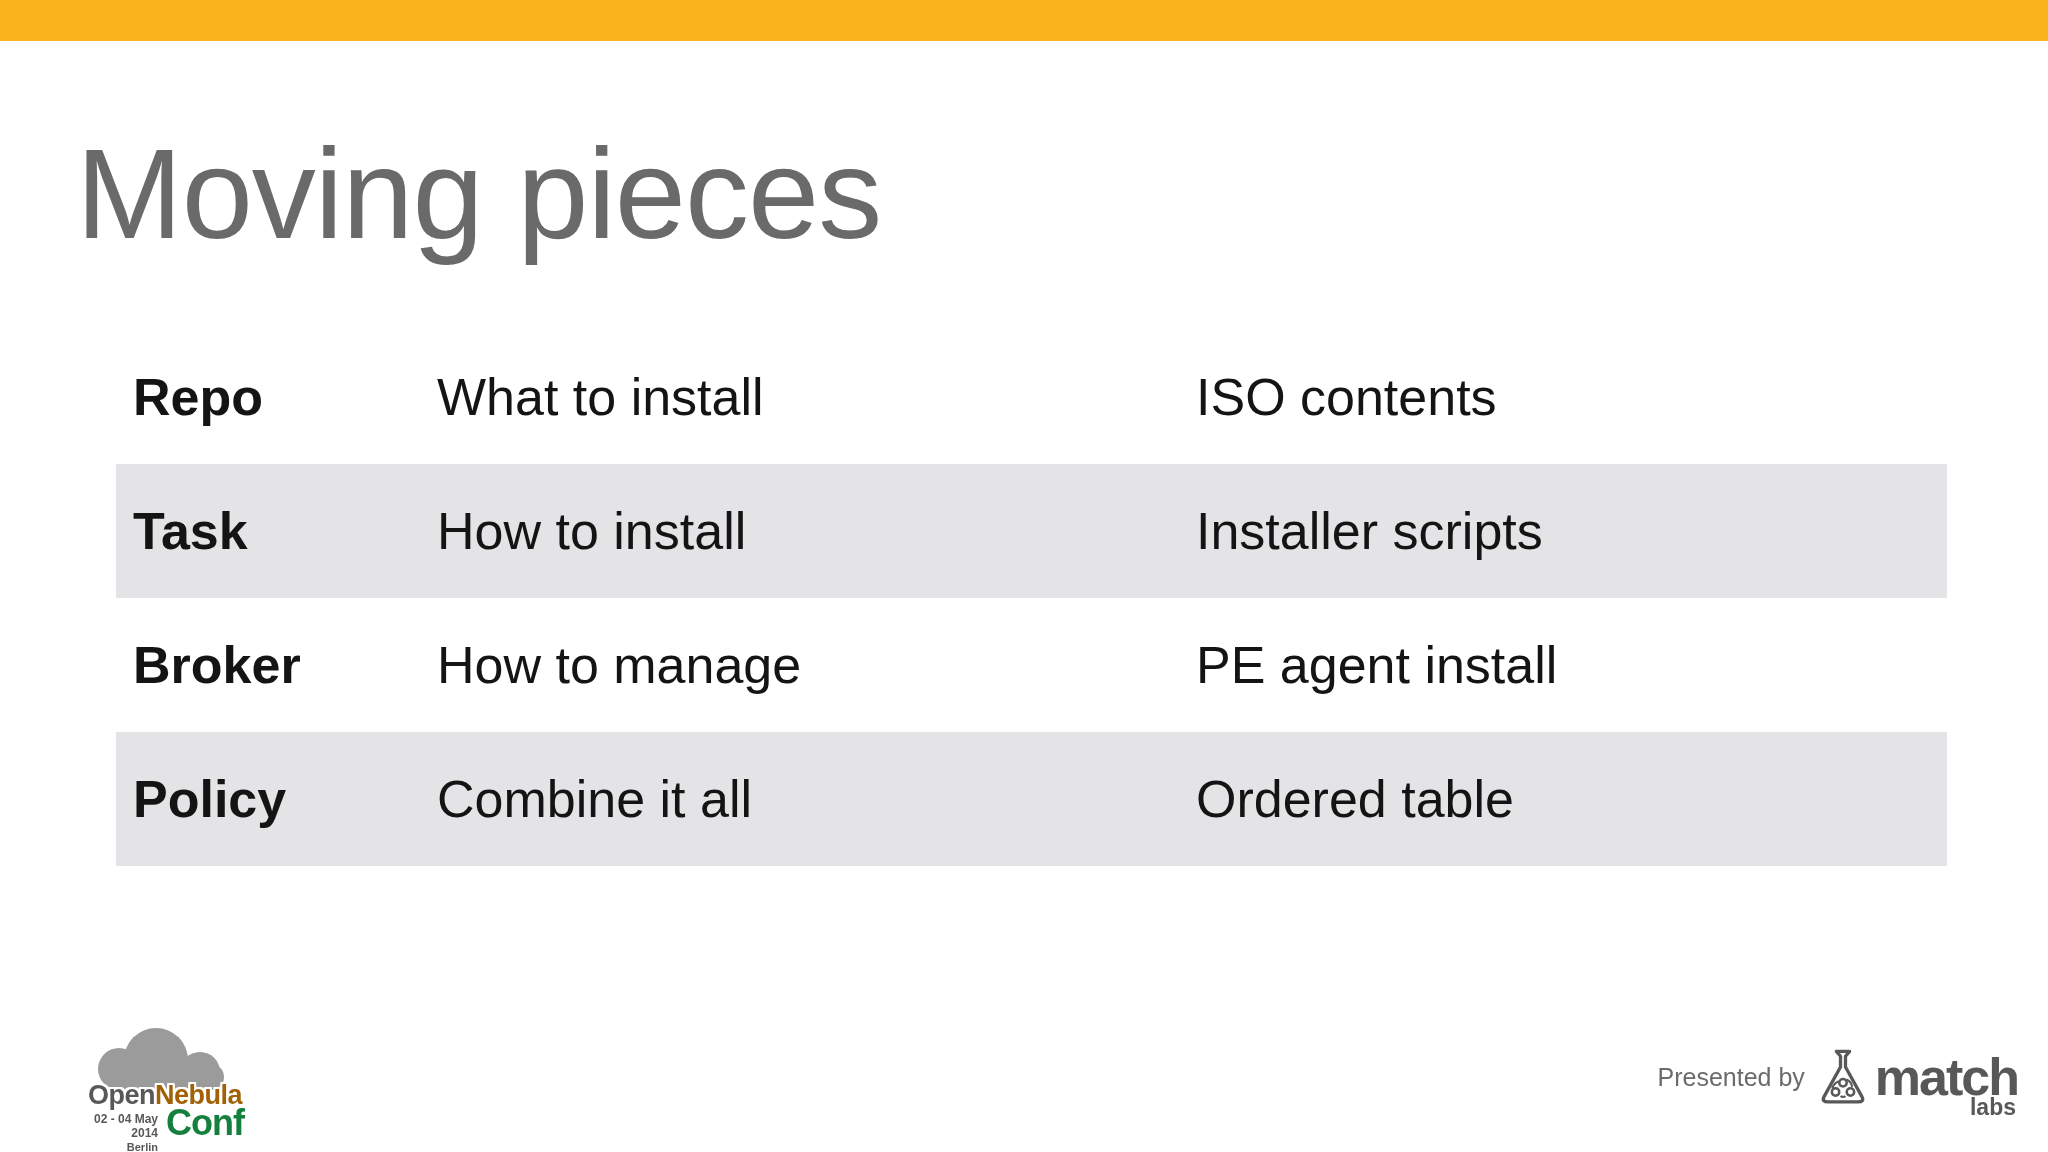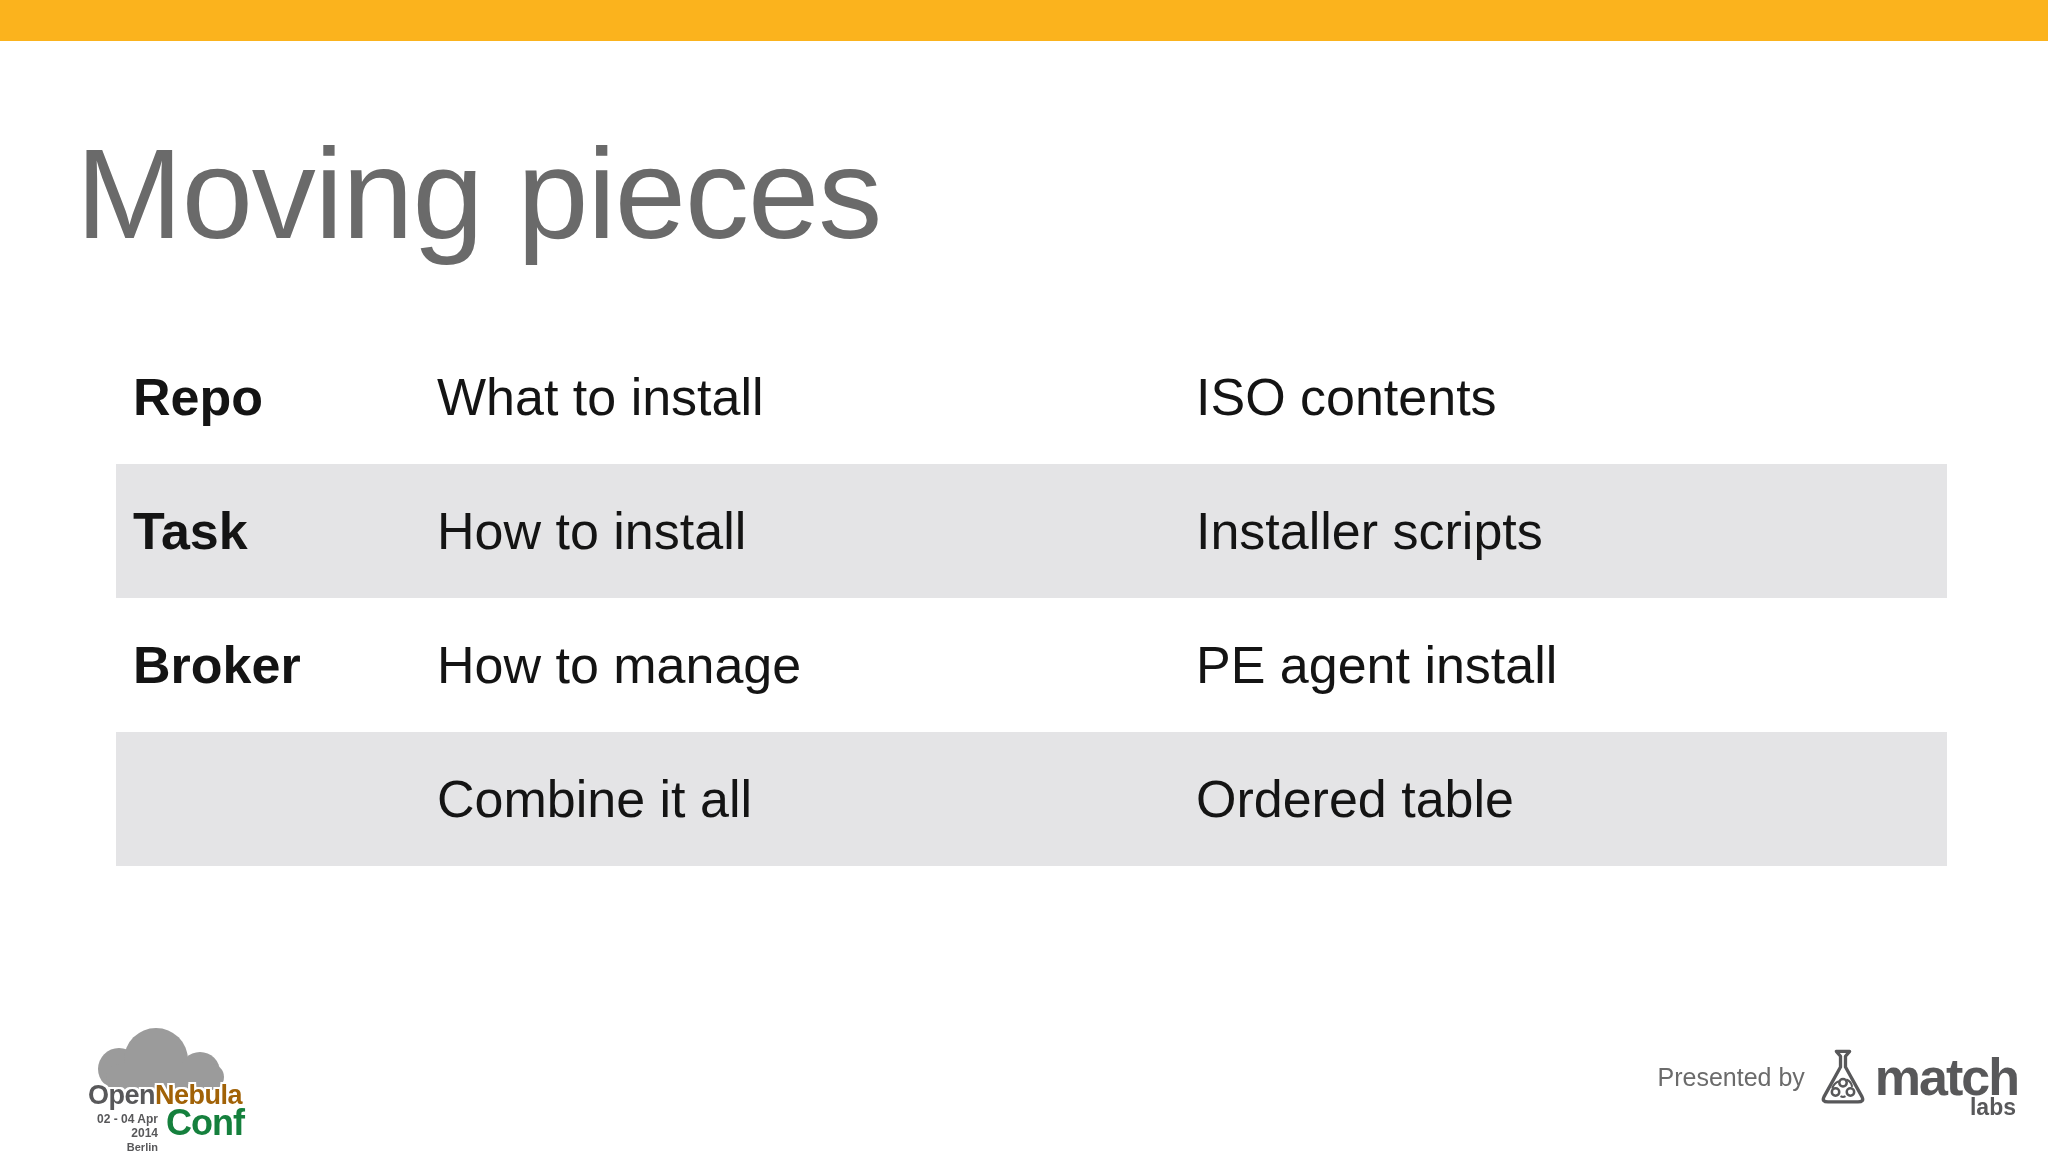--- a/index.html
+++ b/index.html
@@ -130,35 +130,36 @@
     <span class="t-term">Task</span>
     <span class="t-desc">How to install</span>
     <span class="t-impl">Installer scripts</span>
   </div>
   <div class="t-row">
     <span class="t-term">Broker</span>
     <span class="t-desc">How to manage</span>
     <span class="t-impl">PE agent install</span>
   </div>
   <div class="t-row">
+    <span class="t-term">Policy</span>
     <span class="t-desc">Combine it all</span>
     <span class="t-impl">Ordered table</span>
   </div>
 </div>
 
 <div class="onc-logo">
   <div class="onc-cloud">
     <div class="bump bump-left"></div>
     <div class="bump bump-main"></div>
     <div class="bump bump-right"></div>
     <div class="bump-base"></div>
   </div>
   <div class="onc-brand"><span class="onc-open">Open</span><span class="onc-nebula">Nebula</span></div>
   <div class="onc-dates">
-    <div>02 - 04 Apr 2014</div>
+    <div>02 - 04 May 2014</div>
     <div class="onc-city">Berlin</div>
   </div>
   <div class="onc-conf">Conf</div>
 </div>
 
 <div class="presented">
   <span class="presented-label">Presented by</span>
   <svg class="flask" viewBox="0 0 60 70" fill="none" stroke="#58585A" stroke-width="4" stroke-linejoin="round">
     <path d="M22 4 L38 4 L33 10 L33 23 L53 59 Q56 65 48 65 L12 65 Q4 65 7 59 L27 23 L27 10 Z"></path>
     <circle cx="30" cy="42" r="4.5" stroke-width="3"></circle>

